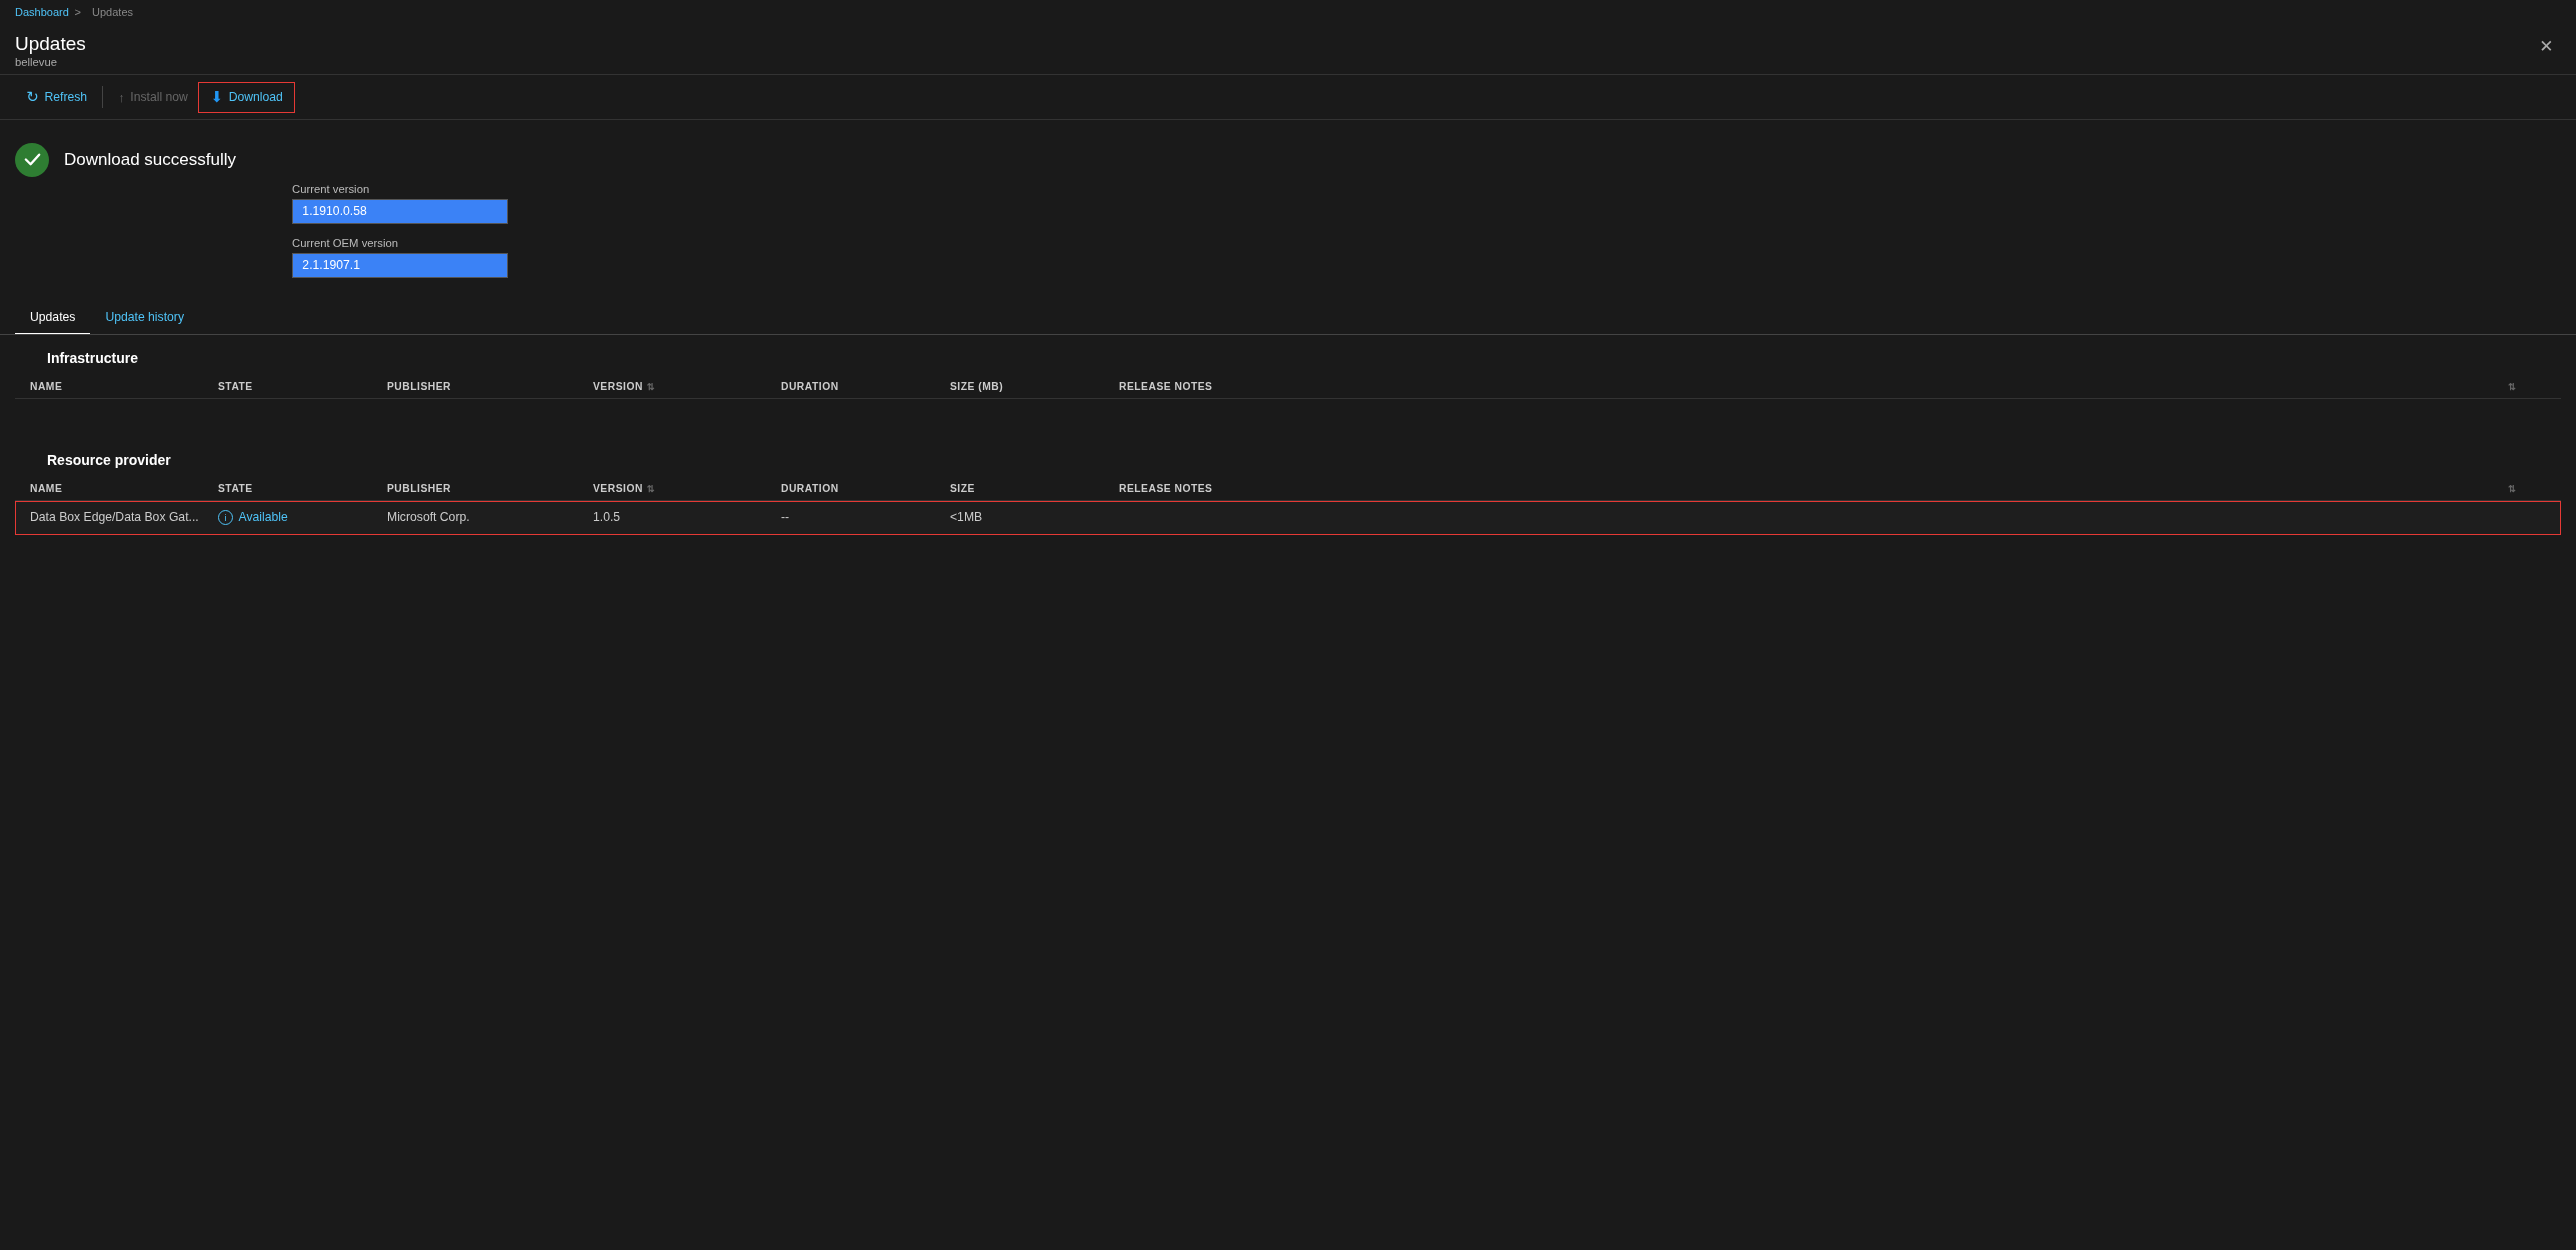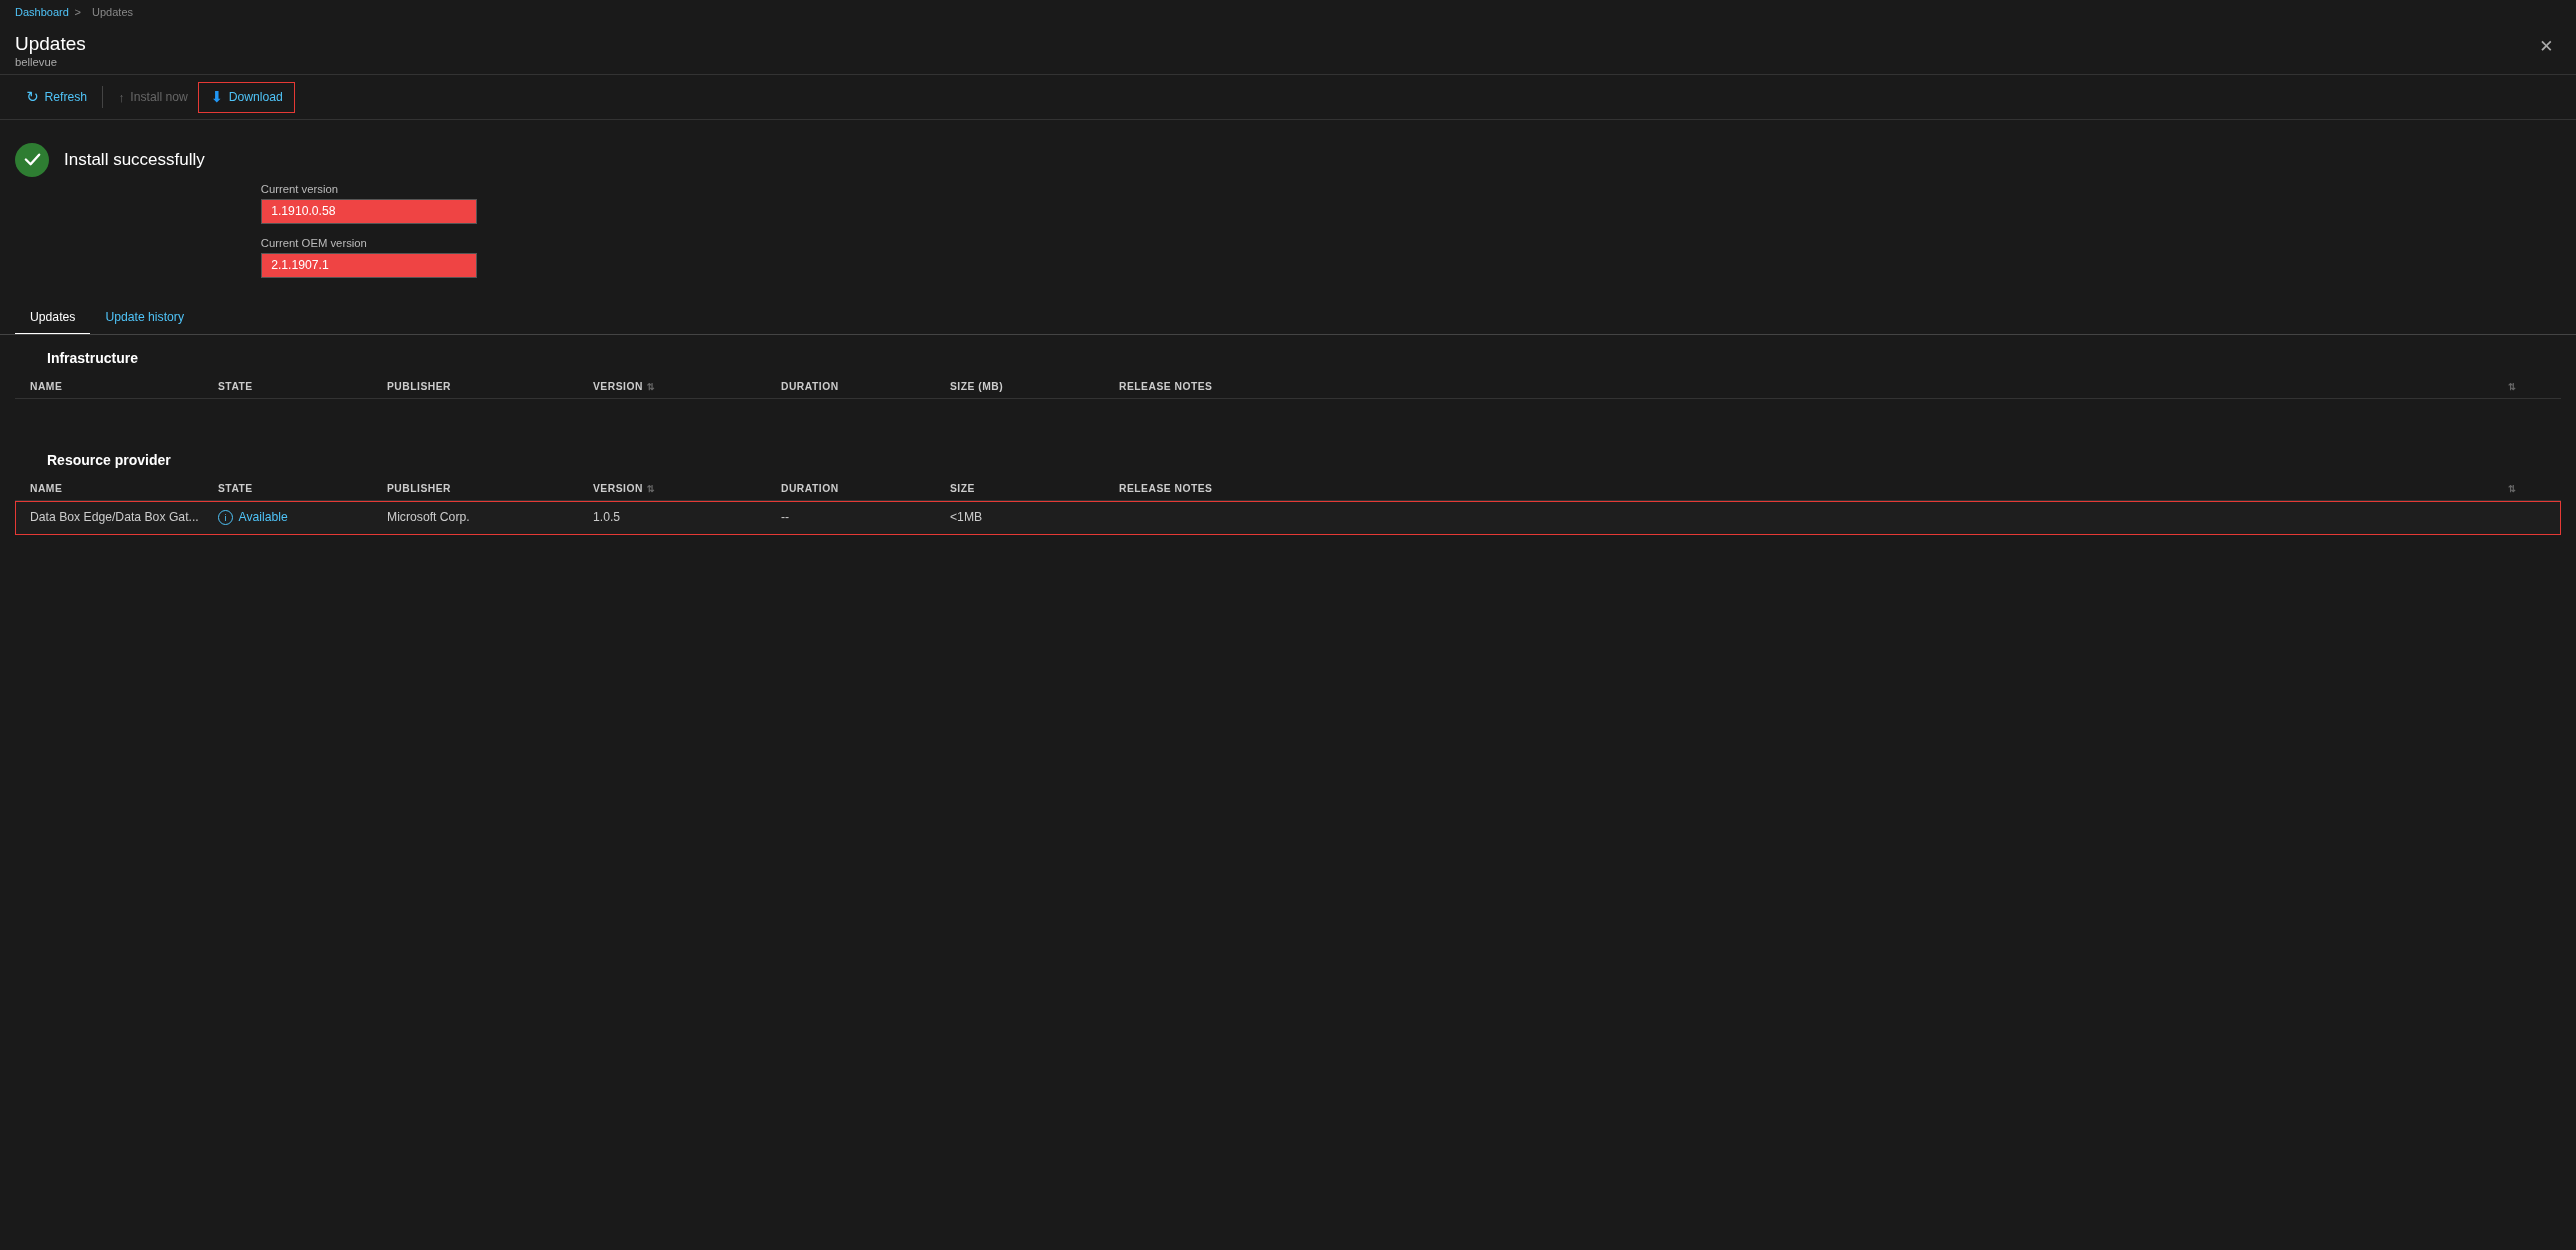--- a/index.html
+++ b/index.html
@@ -117,21 +117,21 @@
     .field-group {
       display: flex;
       flex-direction: column;
       gap: 3.8px;
     }
     .field-label {
       font-size: 11.3px;
       color: #bbb;
     }
     .field-value {
-      background: #ef4444;
+      background: #3b82f6;
       border: 0.9px solid #555;
       color: #fff;
       padding: 4.7px 9.4px;
       font-size: 12.2px;
       width: 216px;
     }
     .field-value-wide {
       width: 366px;
     }
     .tabs {
@@ -277,21 +277,21 @@
   </button>
 </div>
 
 <div class="status-section">
   <div class="status-left">
     <div class="check-circle">
       <svg viewBox="0 0 20 20" fill="white">
         <polyline points="3,10 8,15 17,5" stroke="white" stroke-width="2.5" fill="none" stroke-linecap="round" stroke-linejoin="round"></polyline>
       </svg>
     </div>
-    <span class="status-text">Install successfully</span>
+    <span class="status-text">Download successfully</span>
   </div>
 
   <div style="display:flex; gap:38px;margin-top:40px;">
     <div style="display:flex; flex-direction:column; gap:13px;">
       <div class="field-group">
         <span class="field-label">Current version</span>
         <div class="field-value">1.1910.0.58</div>
       </div>
       <div class="field-group">
         <span class="field-label">Current OEM version</span>

